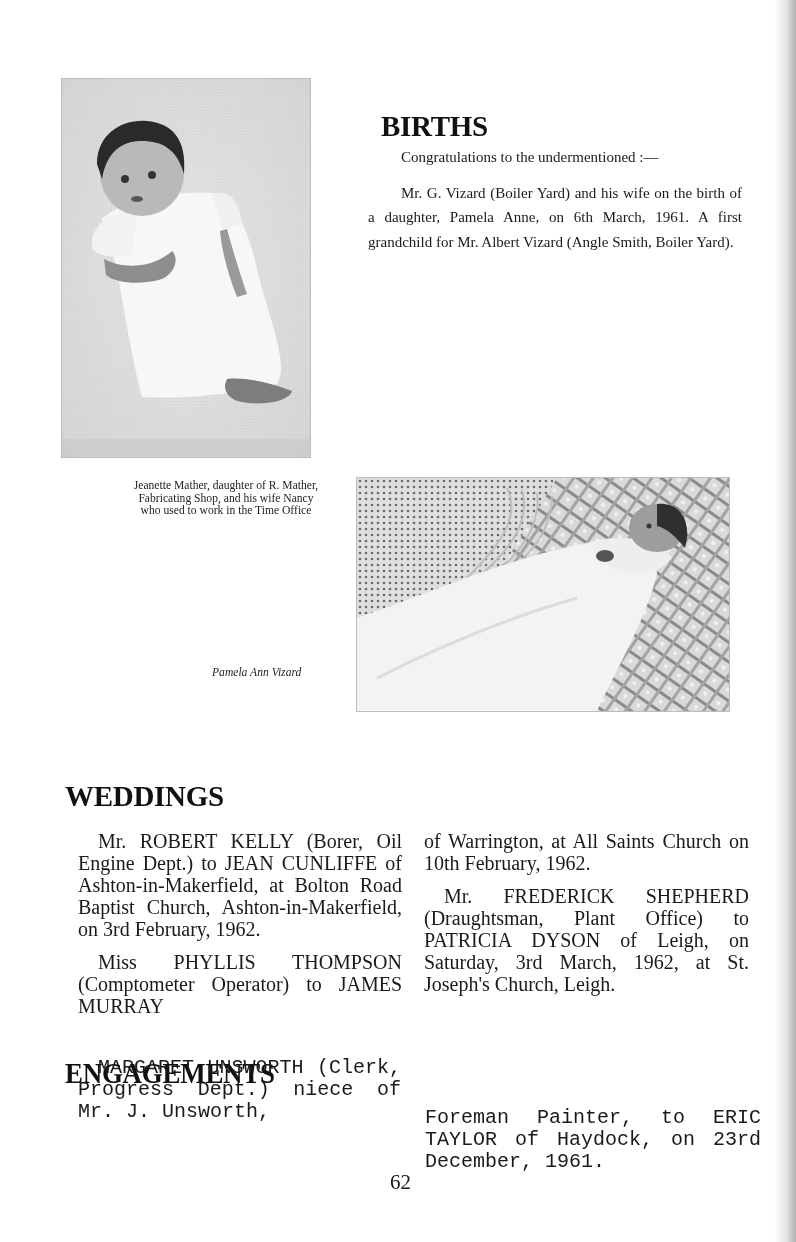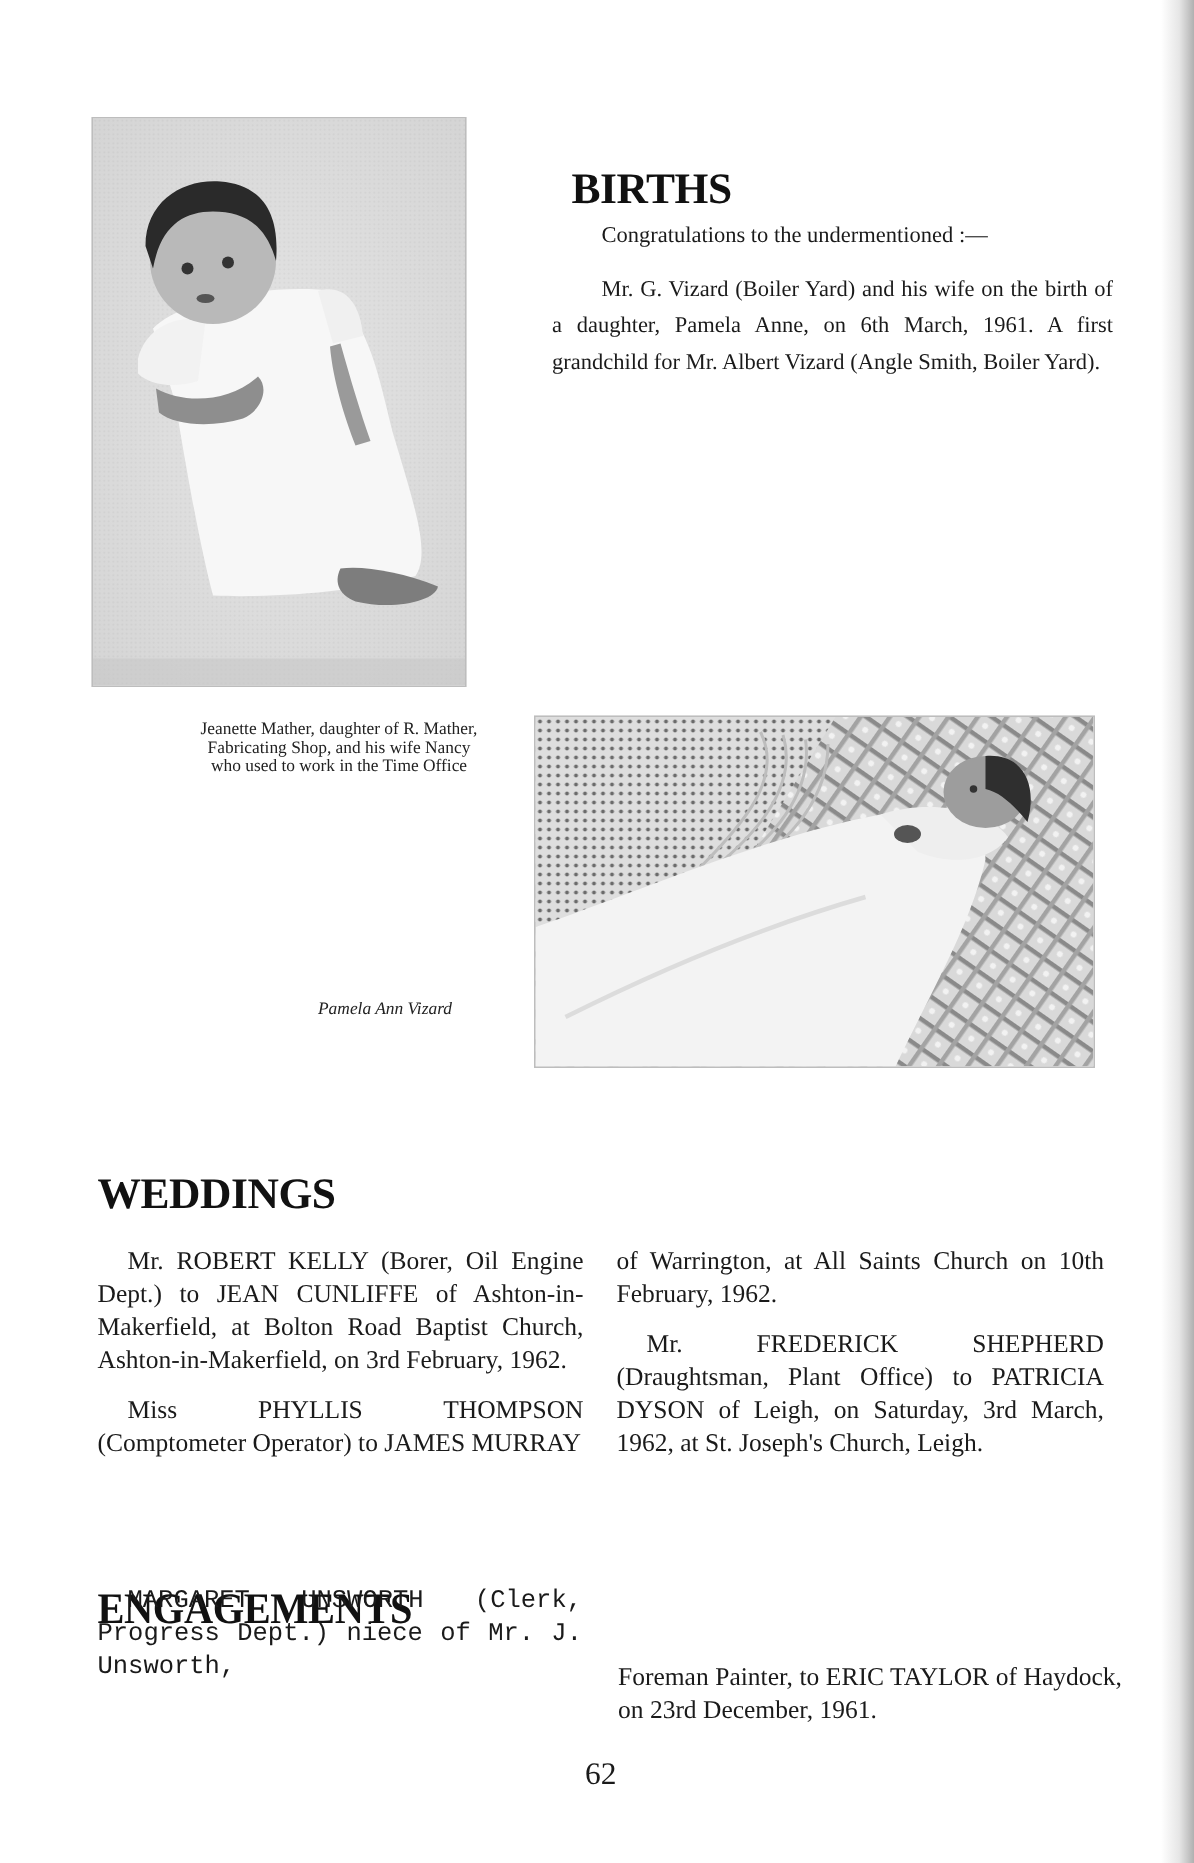--- a/index.html
+++ b/index.html
@@ -38,29 +38,29 @@
   }
   .births-text p { margin: 0 0 11px 0; text-indent: 33px; }
 
   .caption {
     position: absolute; font-size: 11.6px; line-height: 12.6px; color: #222;
   }
   #caption1 { left: 93px; top: 480px; width: 190px; text-align: center; margin-left: 38px; }
   #caption2 { left: 212px; top: 667px; width: 130px; font-style: italic; }
 
   .col {
-    position: absolute; font-size: 17px; line-height: 22px; text-align: justify;
+    position: absolute; font-size: 20px; line-height: 22px; text-align: justify; margin-left: 13px;
   }
   .col p { margin: 0 0 11px 0; text-indent: 20px; }
   #wed-left { left: 65px; top: 830px; width: 324px; }
   #wed-right { left: 411px; top: 830px; width: 325px; }
   #wed-right p.cont { text-indent: 0; }
   #eng-left { left: 65px; top: 1057px; width: 323px; font-family: Liberation Mono, monospace; }
   #eng-right { left: 412px; top: 1107px; width: 336px; }
-  #eng-right p { text-indent: 0; }
+  #eng-right p { text-indent: 0; font-family: Liberation Mono, monospace; }
 
   .page-number {
     position: absolute; left: 390px; top: 1170px; font-size: 21px;
   }
 </style>
 </head>
 <body>
 
 <div class="page-edge"></div>
 

